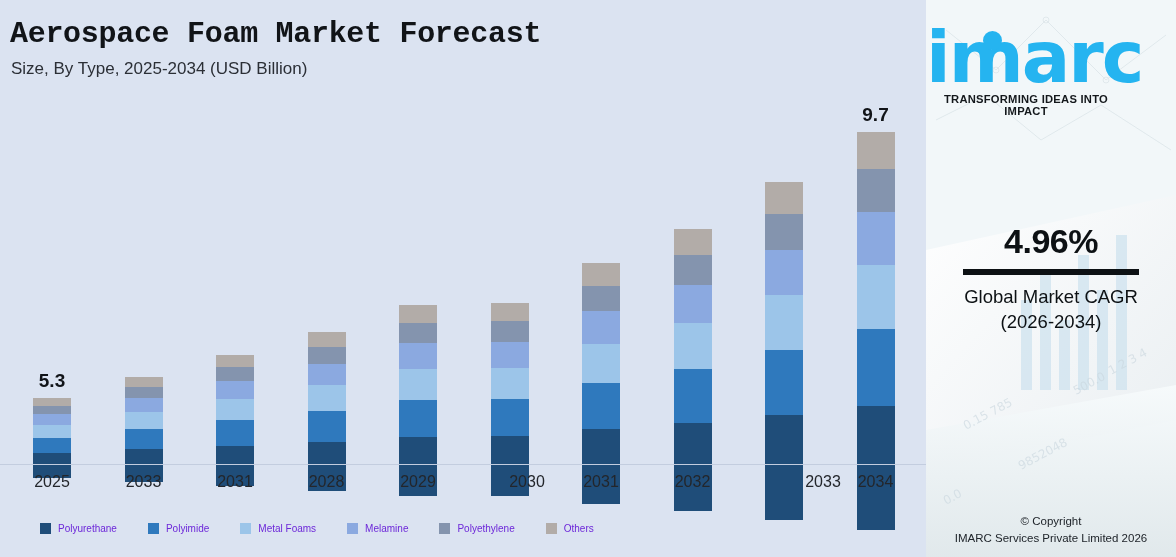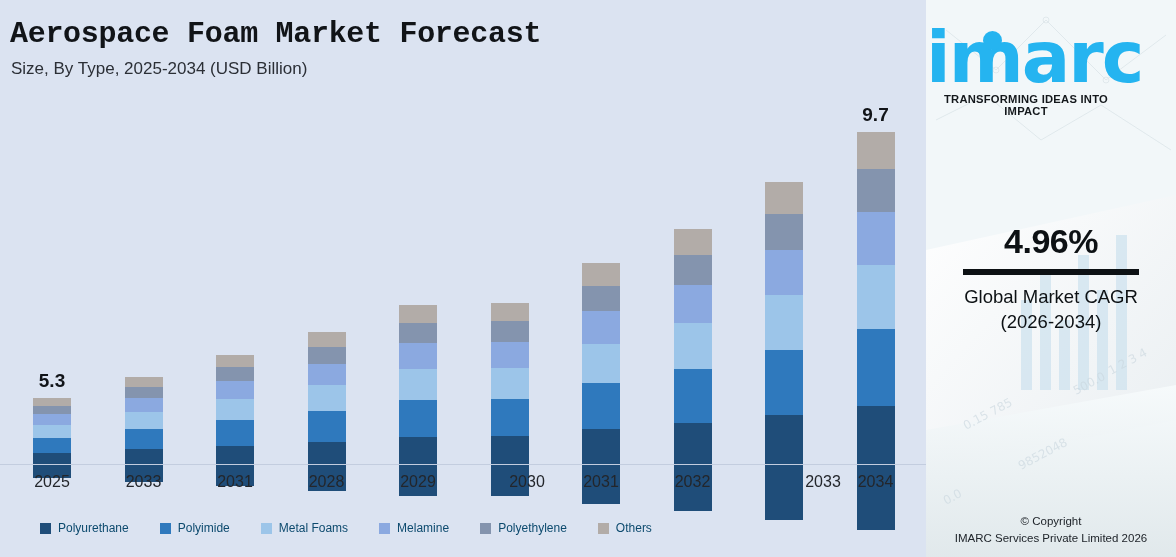--- a/index.html
+++ b/index.html
@@ -102,22 +102,22 @@
     align-items: center;
     margin-right: 31px;
     white-space: nowrap;
   }
   .legend-swatch {
     width: 11px; height: 11px;
     margin-right: 7px;
     flex: 0 0 auto;
   }
   .legend-label {
-    font-size: 12px;
-    color: #0c4a6e;
+    font-size: 10px;
+    color: #6d28d9;
   }
 
   
   #brand-panel {
     position: absolute;
     left: 926px; top: 0;
     width: 250px; height: 557px;
     background: #f2f7f9;
     overflow: hidden;
   }

